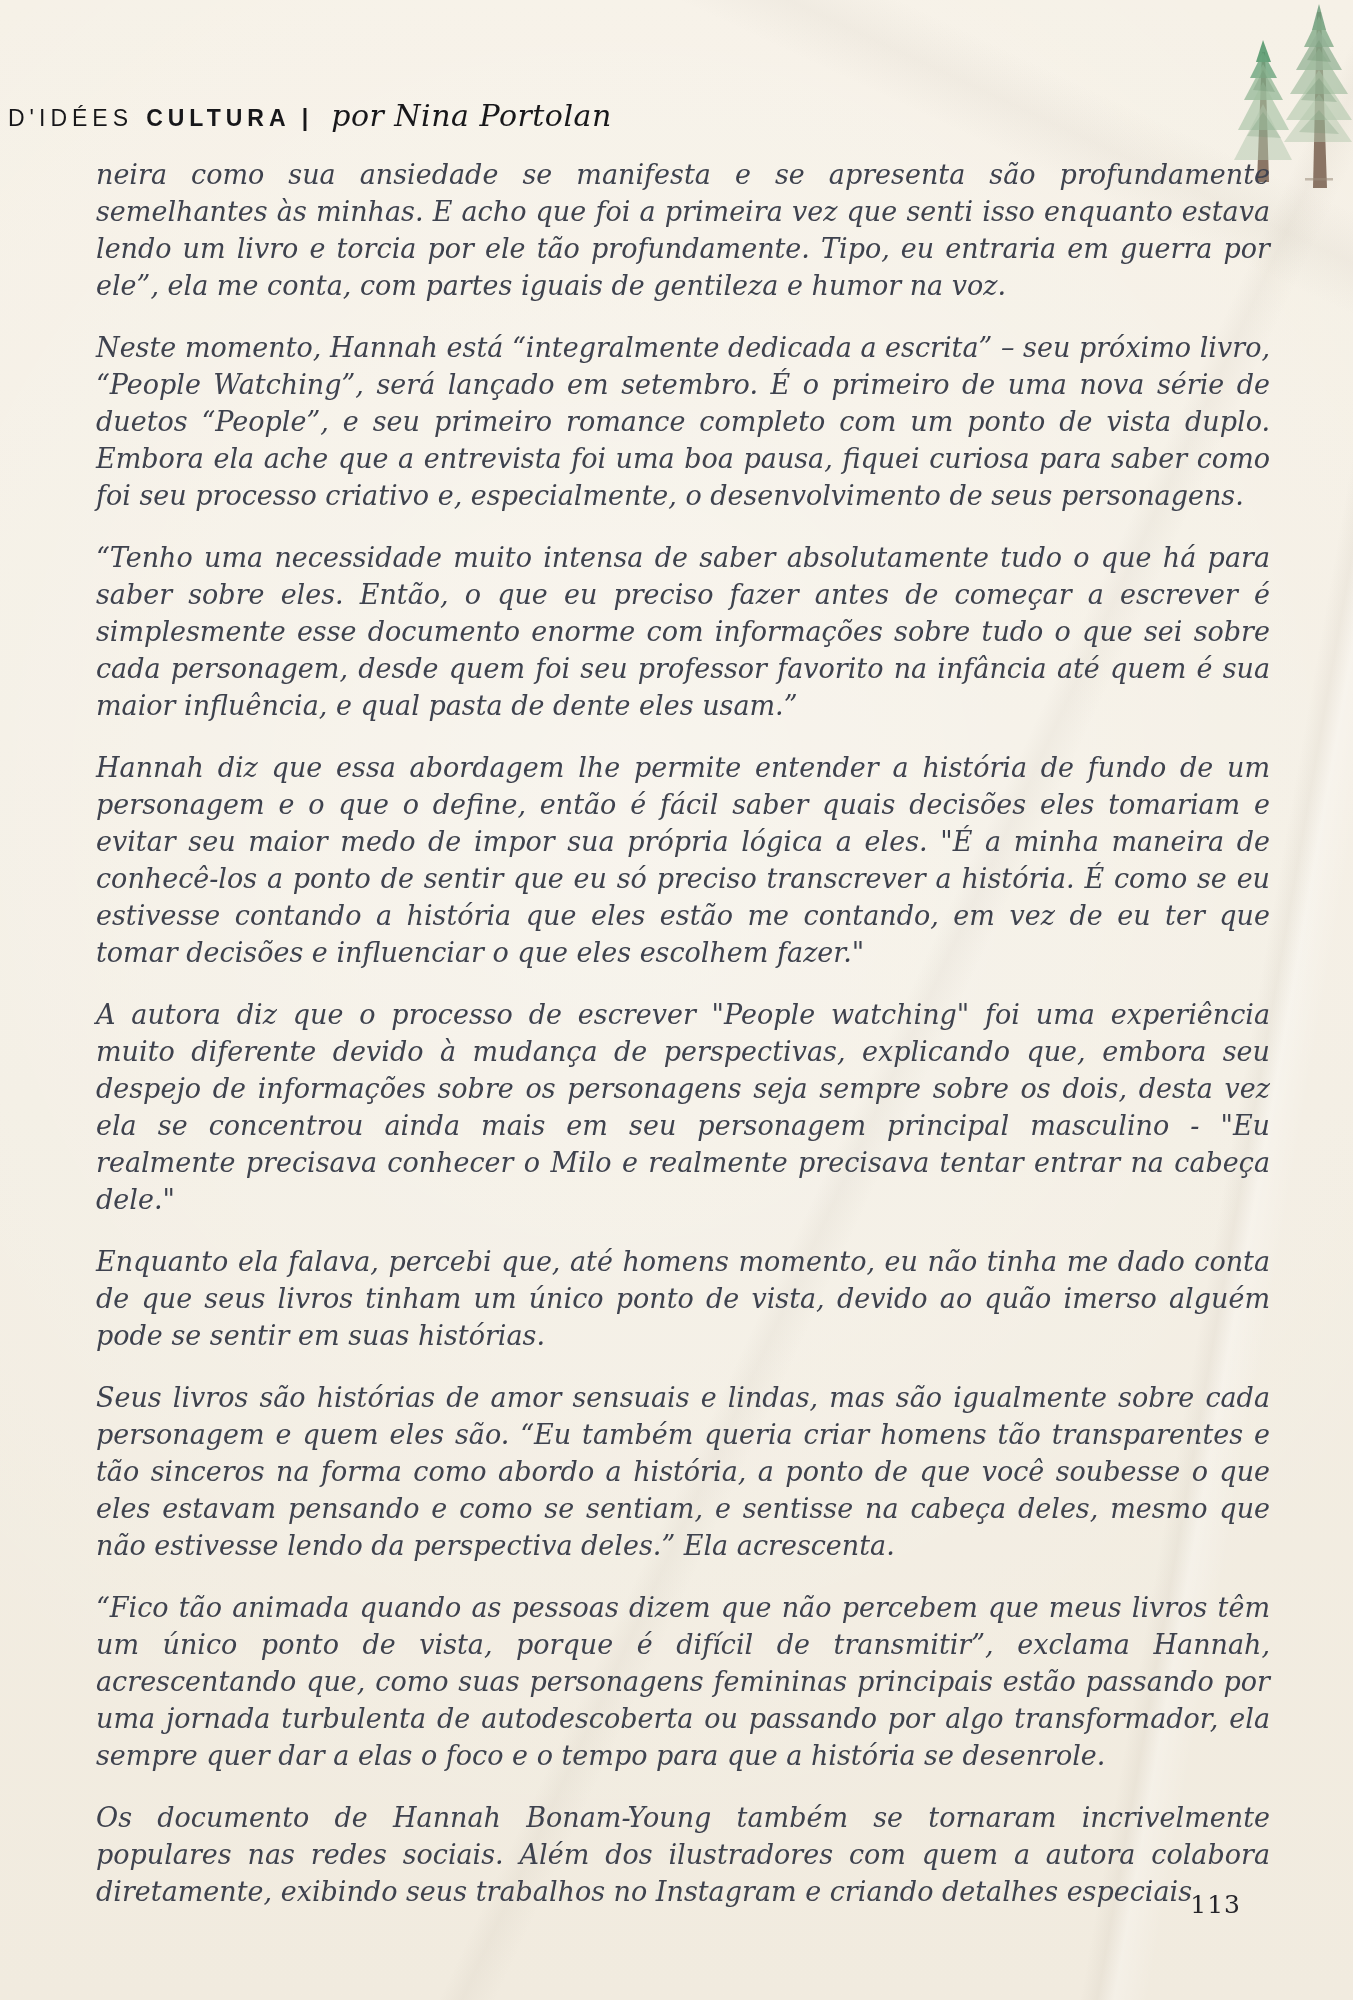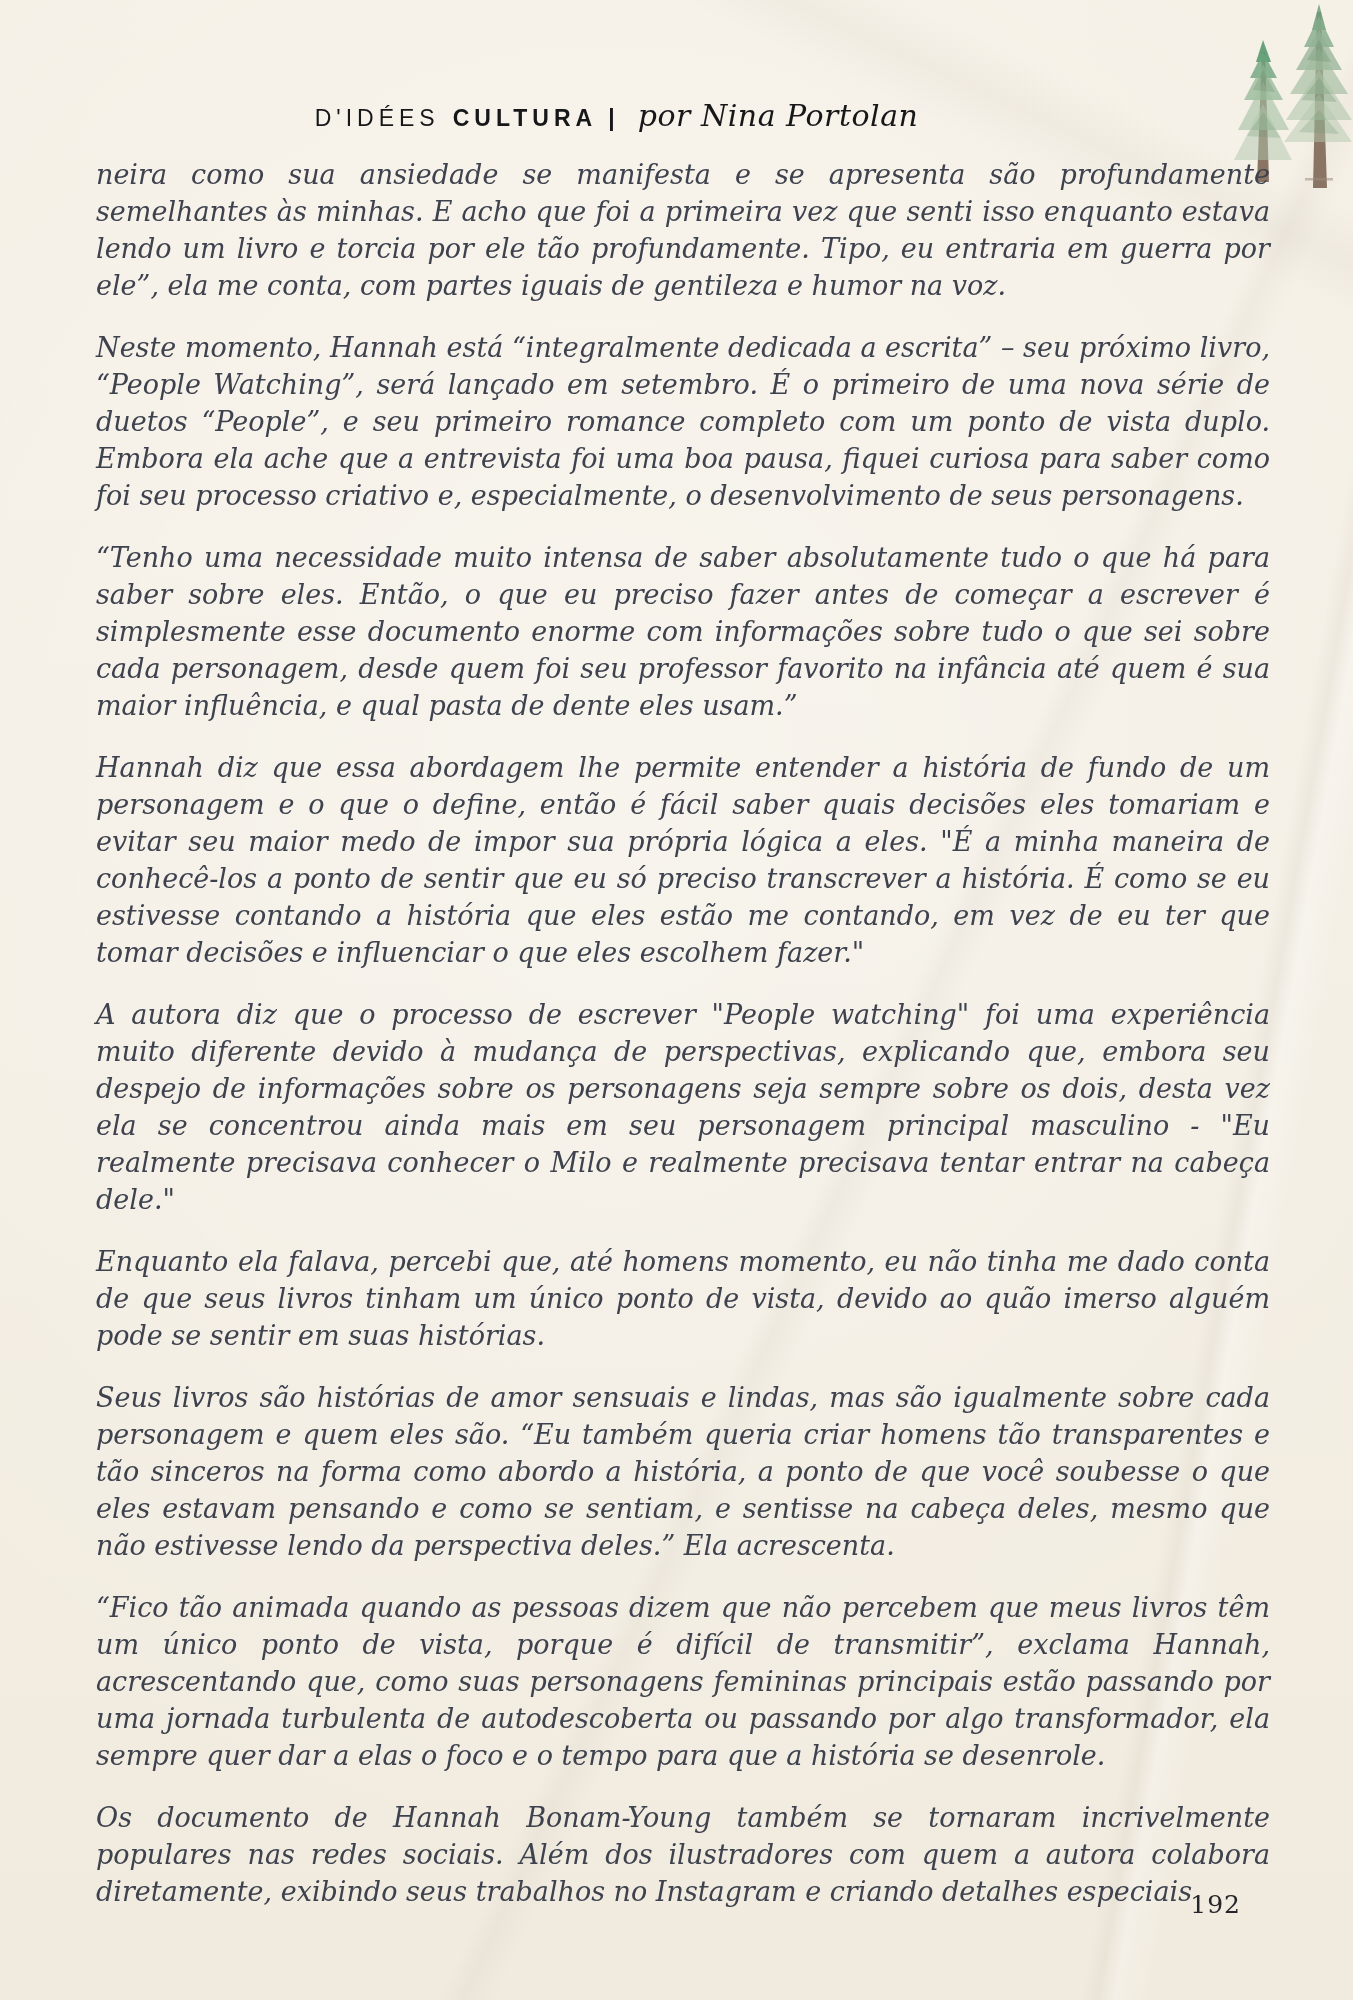--- a/index.html
+++ b/index.html
@@ -20,23 +20,23 @@
       linear-gradient(115deg, rgba(0,0,0,0) 60%, rgba(120,105,85,0.05) 61%, rgba(0,0,0,0) 62.5%),
       linear-gradient(100deg, rgba(0,0,0,0) 84%, rgba(120,105,85,0.06) 85%, rgba(255,255,255,0.25) 86%, rgba(0,0,0,0) 88%),
       linear-gradient(25deg, rgba(0,0,0,0) 88%, rgba(120,105,85,0.05) 90%, rgba(0,0,0,0) 92%),
       radial-gradient(ellipse 120% 90% at 45% 40%, rgba(255,255,255,0.35) 0%, rgba(0,0,0,0) 60%),
       linear-gradient(180deg, #f6f1e7 0%, #f3eee3 55%, #f1ebdf 100%);
     z-index: 0;
   }
   .page-header {
     position: absolute;
     top: 98px;
-    left: 0;
+    left: 8px;
     right: 120px;
-    text-align: center;
+    text-align: left;
     white-space: nowrap;
     color: #17171a;
     z-index: 2;
   }
   .brand-name {
     font-family: "Liberation Sans", sans-serif;
     font-size: 23px;
     font-weight: 400;
     letter-spacing: 5px;
   }
@@ -140,13 +140,13 @@
   <p>Neste momento, Hannah está “integralmente dedicada a escrita” – seu próximo livro, “People Watching”, será lançado em setembro. É o primeiro de uma nova série de duetos “People”, e seu primeiro romance completo com um ponto de vista duplo. Embora ela ache que a entrevista foi uma boa pausa, fiquei curiosa para saber como foi seu processo criativo e, especialmente, o desenvolvimento de seus personagens.</p>
   <p>“Tenho uma necessidade muito intensa de saber absolutamente tudo o que há para saber sobre eles. Então, o que eu preciso fazer antes de começar a escrever é simplesmente esse documento enorme com informações sobre tudo o que sei sobre cada personagem, desde quem foi seu professor favorito na infância até quem é sua maior influência, e qual pasta de dente eles usam.”</p>
   <p>Hannah diz que essa abordagem lhe permite entender a história de fundo de um personagem e o que o define, então é fácil saber quais decisões eles tomariam e evitar seu maior medo de impor sua própria lógica a eles. "É a minha maneira de conhecê-los a ponto de sentir que eu só preciso transcrever a história. É como se eu estivesse contando a história que eles estão me contando, em vez de eu ter que tomar decisões e influenciar o que eles escolhem fazer."</p>
   <p>A autora diz que o processo de escrever "People watching" foi uma experiência muito diferente devido à mudança de perspectivas, explicando que, embora seu despejo de informações sobre os personagens seja sempre sobre os dois, desta vez ela se concentrou ainda mais em seu personagem principal masculino - "Eu realmente precisava conhecer o Milo e realmente precisava tentar entrar na cabeça dele."</p>
   <p>Enquanto ela falava, percebi que, até homens momento, eu não tinha me dado conta de que seus livros tinham um único ponto de vista, devido ao quão imerso alguém pode se sentir em suas histórias.</p>
   <p>Seus livros são histórias de amor sensuais e lindas, mas são igualmente sobre cada personagem e quem eles são. “Eu também queria criar homens tão transparentes e tão sinceros na forma como abordo a história, a ponto de que você soubesse o que eles estavam pensando e como se sentiam, e sentisse na cabeça deles, mesmo que não estivesse lendo da perspectiva deles.” Ela acrescenta.</p>
   <p>“Fico tão animada quando as pessoas dizem que não percebem que meus livros têm um único ponto de vista, porque é difícil de transmitir”, exclama Hannah, acrescentando que, como suas personagens femininas principais estão passando por uma jornada turbulenta de autodescoberta ou passando por algo transformador, ela sempre quer dar a elas o foco e o tempo para que a história se desenrole.</p>
   <p>Os documento de Hannah Bonam-Young também se tornaram incrivelmente populares nas redes sociais. Além dos ilustradores com quem a autora colabora diretamente, exibindo seus trabalhos no Instagram e criando detalhes especiais</p>
 </main>
 
-<div class="page-number">192</div>
+<div class="page-number">113</div>
 
 </body></html>

